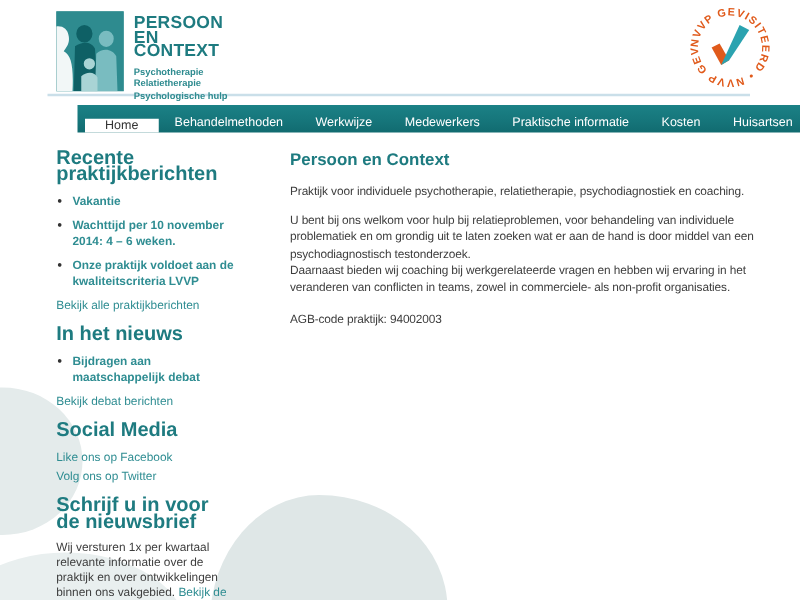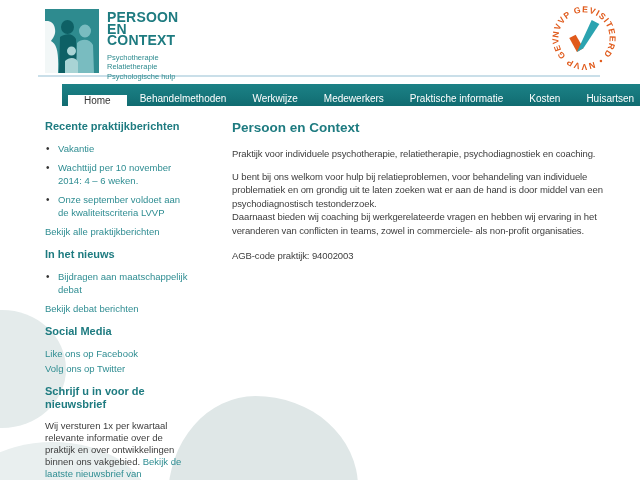--- a/index.html
+++ b/index.html
@@ -13,37 +13,37 @@
   .blob{position:absolute;z-index:0;}
   .blob-left{left:-62px;top:310px;width:128px;height:118px;background:#e4ebeb;border-radius:50%;}
   .blob-corner{left:-45px;top:442px;width:195px;height:130px;background:#e9efef;border-radius:50%;}
   .blob-center{left:168px;top:396px;width:190px;height:175px;background:#dfe7e7;
     border-radius:46% 54% 48% 52% / 58% 52% 48% 42%;}
   
   .logo{position:absolute;left:45px;top:9px;display:flex;z-index:2;cursor:pointer;}
   .logo-mark{width:54px;height:64px;background:#2e8b8f;position:relative;overflow:hidden;flex:0 0 54px;}
   .logo-text{margin-left:8px;padding-top:3px;}
   .logo-title div{font-size:14px;line-height:11.5px;font-weight:bold;color:#1e7b80;letter-spacing:.2px;}
-  .logo-sub{margin-top:6px;}
+  .logo-sub{margin-top:6px;font-weight:bold;}
   .logo-sub div{font-size:7.5px;line-height:9.5px;color:#2e8b8f;}
   .badge{position:absolute;left:552px;top:6px;width:64px;height:64px;z-index:2;}
   .header-rule{position:absolute;left:38px;top:75px;width:562px;height:2px;background:#cadfe9;z-index:1;}
   
   .nav{position:absolute;left:38px;top:84px;width:612px;height:22px;z-index:2;
     background:linear-gradient(180deg,#1b8186 0%,#16767b 55%,#116b70 100%);
     display:flex;align-items:flex-end;padding-left:6px;box-sizing:border-box;margin-left:24px;}
   .nav-item{display:flex;align-items:center;padding:2px 13px;font-size:10px;color:#ffffff;cursor:pointer;white-space:nowrap;}
   .nav-item.active{background:#ffffff;color:#333333;padding:0 16px;}
   
   .sidebar{position:absolute;left:45px;top:120px;width:143px;z-index:1;font-size:9.5px;color:#3d3d3d;}
   .main{position:absolute;left:232px;top:120px;width:372px;z-index:1;}
   .side-section{margin-bottom:10px;}
-  .side-section h3{margin:0 0 9px;font-size:11px;line-height:13px;color:#1e7b80;font-weight:bold;}
+  .side-section h3{margin:0 0 9px;font-size:16px;line-height:13px;color:#1e7b80;font-weight:bold;}
   .side-list{list-style:none;margin:0;padding:0;}
-  .side-list li{position:relative;padding-left:13px;margin-bottom:6px;line-height:13px;}
+  .side-list li{position:relative;padding-left:13px;margin-bottom:6px;line-height:13px;font-weight:bold;}
   .side-list li::before{content:"\2022";position:absolute;left:1px;top:0;color:#333;font-size:10px;}
   a.side-link, .side-link{color:#2f8d92;text-decoration:none;cursor:pointer;}
   .view-all{display:block;margin-top:2px;line-height:13px;}
   .social-link{display:block;line-height:13px;margin-bottom:2px;}
   .newsletter-text{margin:0;line-height:12px;color:#3d3d3d;}
   
   .main h1{margin:0 0 12px;font-size:13.5px;line-height:15px;color:#1e7b80;font-weight:bold;}
   .main p{margin:0 0 9px;font-size:9.5px;line-height:13.5px;color:#3d3d3d;letter-spacing:-0.1px;}
   .main p.block{margin-bottom:12px;}
 </style>
@@ -115,21 +115,21 @@
   <div class="side-section">
     <h3>Recente praktijkberichten</h3>
     <ul class="side-list">
       <li>
         <a class="side-link">Vakantie</a>
       </li>
       <li>
         <a class="side-link">Wachttijd per 10 november 2014: 4 – 6 weken.</a>
       </li>
       <li>
-        <a class="side-link">Onze september voldoet aan de kwaliteitscriteria LVVP</a>
+        <a class="side-link">Onze praktijk voldoet aan de kwaliteitscriteria LVVP</a>
       </li>
     </ul>
     <a class="side-link view-all">Bekijk alle praktijkberichten</a>
   </div>
 
   <div class="side-section">
     <h3>In het nieuws</h3>
     <ul class="side-list">
       <li>
         <a class="side-link">Bijdragen aan maatschappelijk debat</a>

